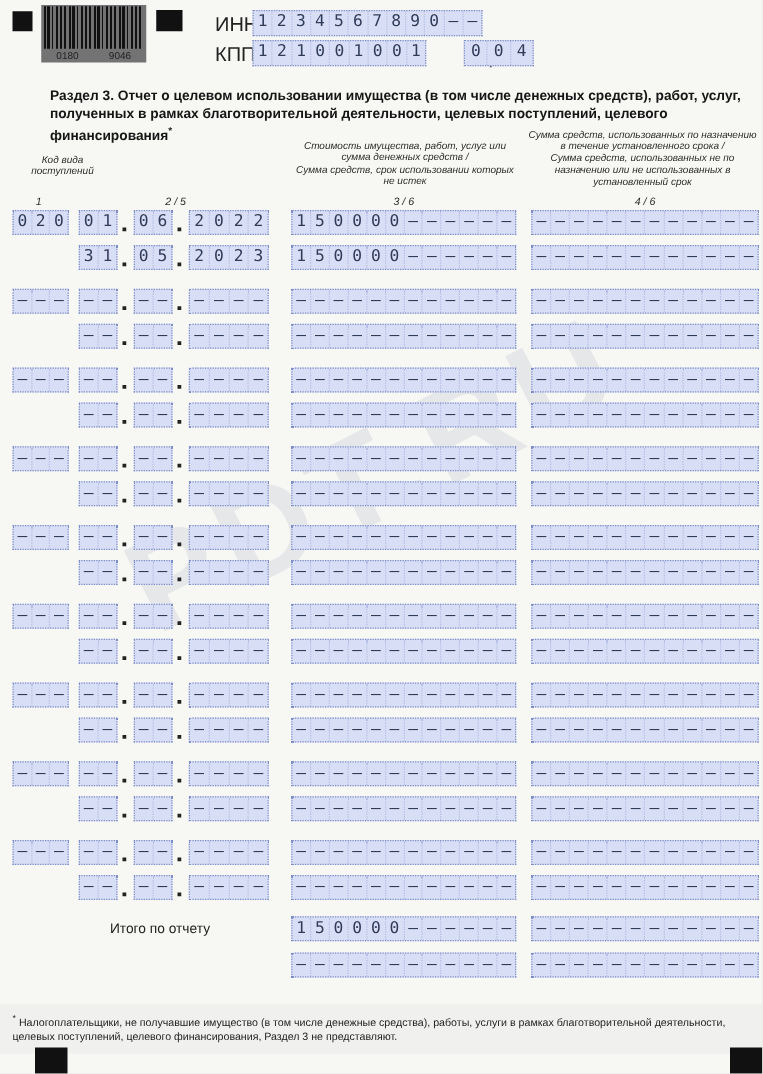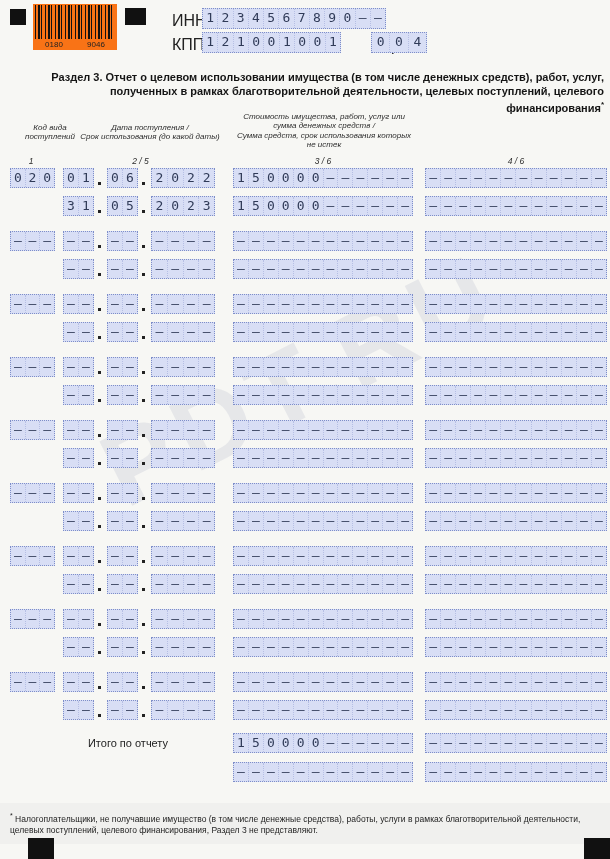--- a/index.html
+++ b/index.html
@@ -4,42 +4,42 @@
 <style>
   html,body{margin:0;padding:0;background:#e8e8e6;}
   .page{position:relative;width:610px;height:859px;background:#f7f7f4;
         font-family:"Liberation Sans",sans-serif;overflow:hidden;margin:0 auto;}
   .sq{position:absolute;background:#111;}
   .sq-tl{left:10px;top:9px;width:16px;height:16px;}
   .sq-tr{left:125px;top:8px;width:21px;height:17px;}
   .sq-bl{left:28px;top:838px;width:26px;height:21px;}
   .sq-br{left:584px;top:838px;width:26px;height:21px;}
 
-  .barcode{position:absolute;left:33px;top:4px;width:84px;height:46px;background:#f97316;}
+  .barcode{position:absolute;left:33px;top:4px;width:84px;height:46px;background:#737373;}
   .bars{height:34px;margin:1px 2px 0 2px;
         background:repeating-linear-gradient(90deg,#111 0 1.5px,transparent 1.5px 3px,
         #111 3px 5px,transparent 5px 6.5px,#111 6.5px 7.5px,transparent 7.5px 10px);}
   .bc-digits{display:flex;justify-content:space-around;font-size:8px;color:#222;padding-top:1px;}
 
   .toplabel{position:absolute;font-size:16px;color:#222;}
   .lbl-inn{left:172px;top:12px;}
   .lbl-kpp{left:172px;top:36px;}
   .lbl-str{left:344px;top:37px;margin-left:28px;}
 
   .cellbox{position:absolute;display:flex;background:#d8def5;
            border:1px dotted #7e8ec8;box-sizing:border-box;height:20px;}
   .cellbox .ch{flex:1;text-align:center;font-family:"DejaVu Sans Mono",monospace;
        font-size:13px;line-height:17px;color:#303b58;
        border-left:1px dotted rgba(125,142,200,.38);overflow:hidden;}
   .cellbox .ch:first-child{border-left:none;}
   .b-inn{left:202px;top:8px;width:184px;height:21px;}
   .b-kpp{left:202px;top:32px;width:139px;height:21px;}
   .b-page{left:371px;top:32px;width:56px;height:21px;}
 
-  .title{position:absolute;top:71px;left:6px;right:6px;text-align:right;
+  .title{position:absolute;top:71px;left:6px;right:6px;text-align:left;
          font-weight:bold;font-size:11px;line-height:13.5px;color:#151515;margin-left:34px;}
   .title sup{font-size:8px;}
 
   .colhead{position:absolute;font-style:italic;font-size:8px;line-height:9.4px;
            color:#2b2b2b;text-align:center;white-space:pre-line;}
   .ch1{left:0;width:100px;top:123px;}
   .ch2{left:55px;width:190px;top:123px;}
   .ch3{left:226px;width:196px;top:112px;}
   .ch4{left:418px;width:192px;top:103px;}
   .colnum{position:absolute;top:156px;font-style:italic;font-size:8.5px;color:#2b2b2b;text-align:center;}
@@ -128,26 +128,29 @@
       <span class="ch">4</span>
     </div>
 
   <div class="title">
     <span>Раздел 3. Отчет о целевом использовании имущества (в том числе денежных средств), работ, услуг,</span><br>
     <span>полученных в рамках благотворительной деятельности, целевых поступлений, целевого финансирования</span><sup>*</sup>
   </div>
 
   <div class="colhead ch1">Код вида
 поступлений</div>
-  <div class="colhead ch2">Дата поступления /
-Срок использования (до какой даты)</div>
   <div class="colhead ch3">Стоимость имущества, работ, услуг или
 сумма денежных средств /
-Сумма средств, срок использования которых
+Сумма средств, срок использовании которых
 не истек</div>
+  <div class="colhead ch4">Сумма средств, использованных по назначению
+в течение установленного срока /
+Сумма средств, использованных не по
+назначению или не использованных в
+установленный срок</div>
 
   <div class="colnum n1">1</div>
   <div class="colnum n2">2 / 5</div>
   <div class="colnum n3">3 / 6</div>
   <div class="colnum n4">4 / 6</div>
 
   <div class="watermark">PDT.RU</div>
 
   <div class="rows">
     <div class="row" style="top: 168px;">

